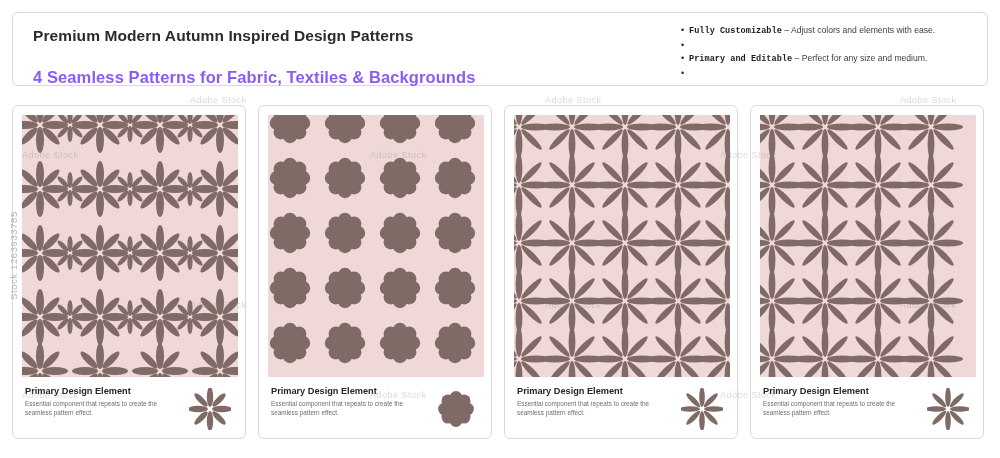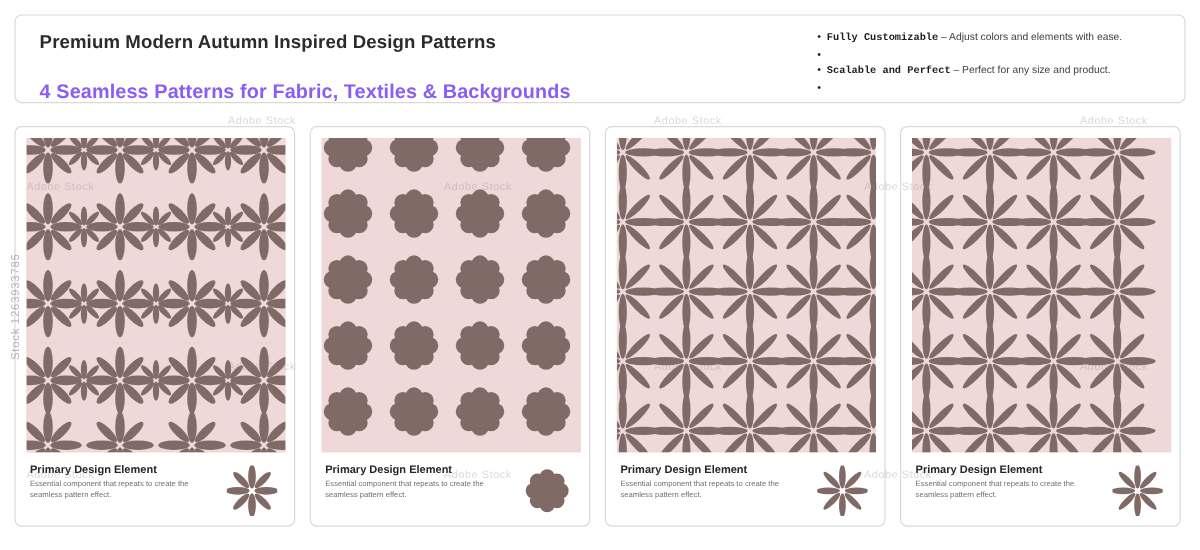--- a/index.html
+++ b/index.html
@@ -157,21 +157,21 @@
   <div class="features">
     <div class="feature-row">
       <span class="feature-bullet">•</span>
       <span><span class="feature-strong">Fully Customizable</span><span class="feature-rest"> – Adjust colors and elements with ease.</span></span>
     </div>
     <div class="feature-row">
       <span class="feature-bullet">•</span>
     </div>
     <div class="feature-row">
       <span class="feature-bullet">•</span>
-      <span><span class="feature-strong">Scalable and Perfect</span><span class="feature-rest"> – Perfect for any size and product.</span></span>
+      <span><span class="feature-strong">Primary and Editable</span><span class="feature-rest"> – Perfect for any size and medium.</span></span>
     </div>
     <div class="feature-row">
       <span class="feature-bullet">•</span>
     </div>
   </div>
 </div>
 
 <div class="card" id="card0">
   <div class="swatch">
     <svg width="216" height="262" viewBox="0 0 216 262" xmlns="http://www.w3.org/2000/svg">

